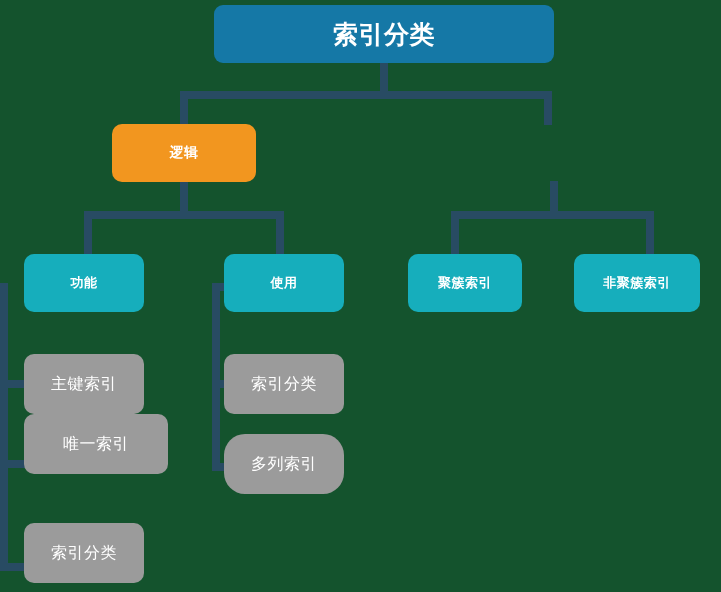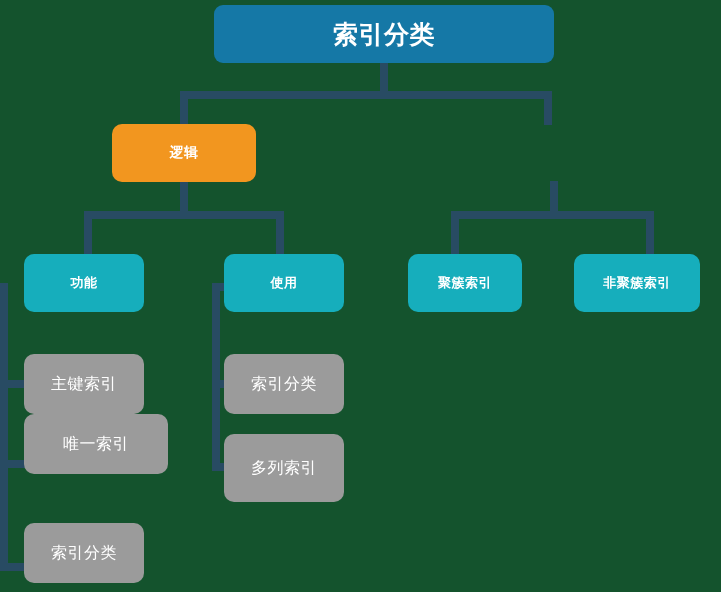--- a/index.html
+++ b/index.html
@@ -100,15 +100,15 @@
   <div class="node sub" style="left:574px; top:254px; width:126px; height:58px;">非聚簇索引</div>
 
   <div class="node leaf" style="left:24px; top:354px; width:120px; height:60px;">主键索引</div>
 
   <div class="node leaf" style="left:24px; top:414px; width:144px; height:60px;">唯一索引</div>
 
   <div class="node leaf" style="left:24px; top:523px; width:120px; height:60px;">索引分类</div>
 
   <div class="node leaf" style="left:224px; top:354px; width:120px; height:60px;">索引分类</div>
 
-  <div class="node leaf" style="left:224px; top:434px; width:120px; height:68px;">多列索引</div>
+  <div class="node leaf" style="left:224px; top:434px; width:120px; height:60px;border-radius:21px;">多列索引</div>
 
 </div>
 
 </body></html>

